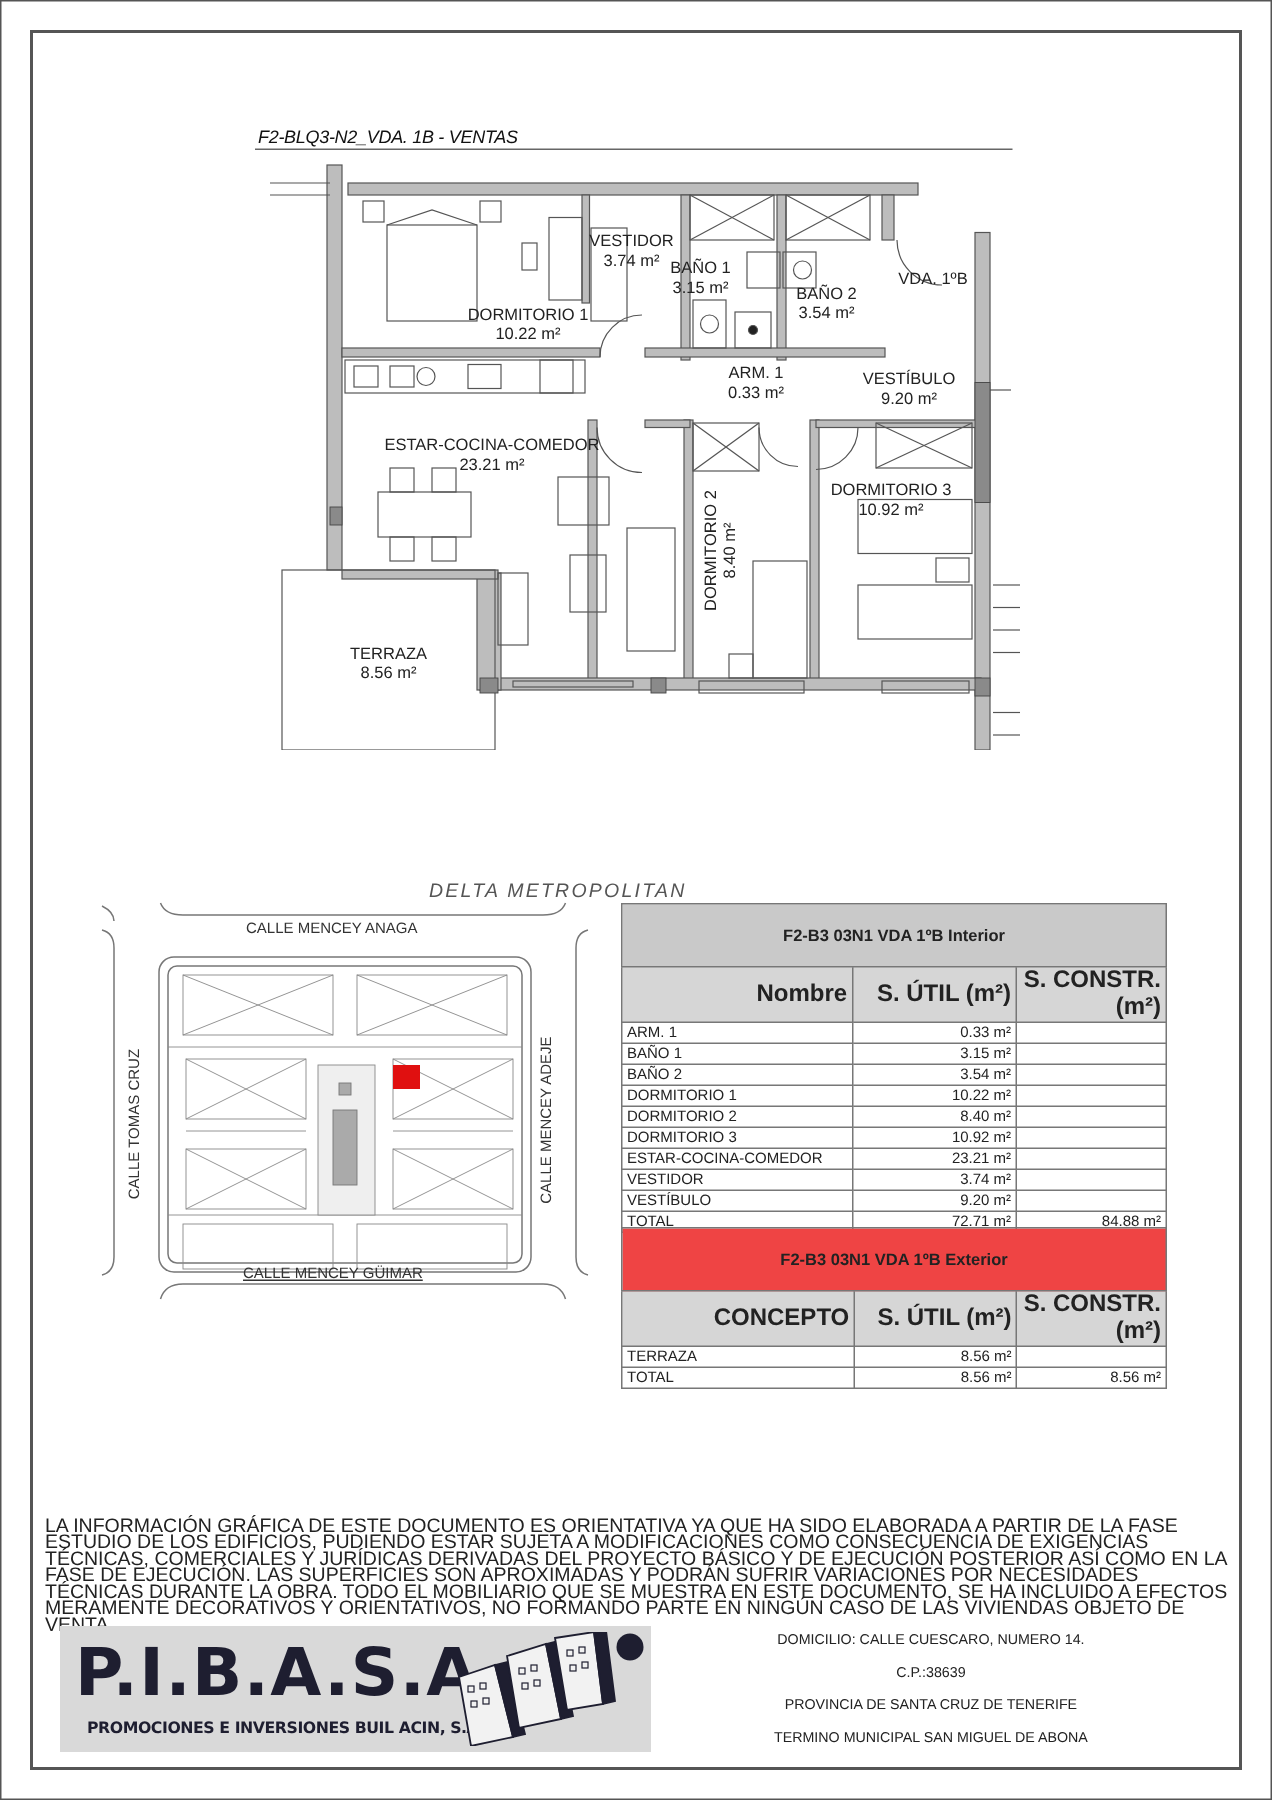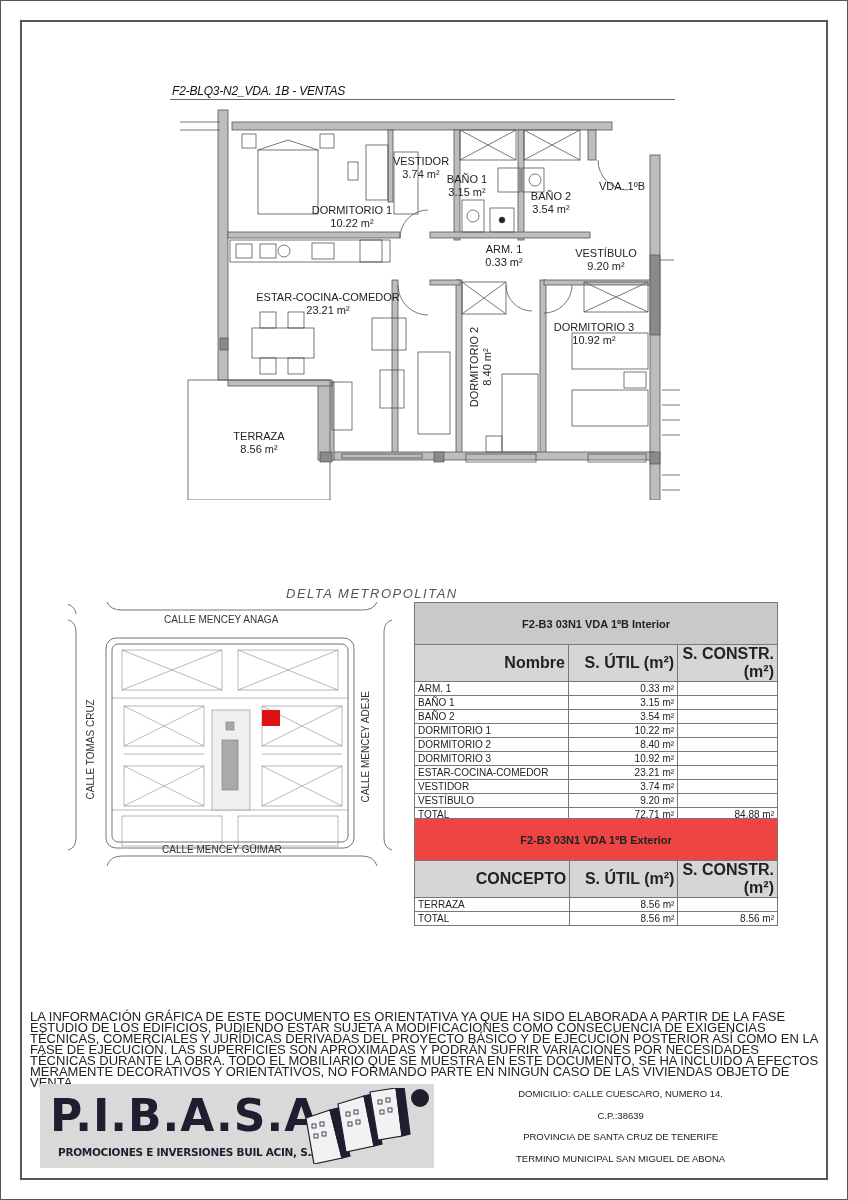--- a/index.html
+++ b/index.html
@@ -251,21 +251,21 @@
       <line x1="50" y1="212" x2="286" y2="212"></line>
       <line x1="62" y1="156" x2="142" y2="156"></line>
       <line x1="200" y1="156" x2="280" y2="156"></line>
     </g>
     <rect x="150" y="112" width="38" height="100" fill="#efefef" stroke="#888" stroke-width="0.6"></rect>
     <rect x="160" y="142" width="16" height="50" fill="#aaaaaa" stroke="#777" stroke-width="0.6"></rect>
     <rect x="164" y="124" width="8" height="8" fill="#aaaaaa" stroke="#777" stroke-width="0.6"></rect>
     <rect x="200" y="112" width="18" height="16" fill="#e01010"></rect>
   </svg>
   <div class="street" style="left:102px;top:16px;">CALLE MENCEY ANAGA</div>
-  <div class="street" style="left:100px;top:246px;">CALLE MENCEY GÜIMAR</div>
+  <div class="street" style="left:100px;top:246px;text-decoration:underline;">CALLE MENCEY GÜIMAR</div>
   <div class="street vert-left" style="left:-22px;top:146px;width:100px;">CALLE TOMAS CRUZ</div>
   <div class="street vert-right" style="left:248px;top:144px;width:110px;">CALLE MENCEY ADEJE</div>
 </div>
 
 <table class="area" id="tbl-interior">
   <tbody>
       <tr>
         <td colspan="3" class="caption-cell">F2-B3 03N1 VDA 1ºB Interior</td>
       </tr>
   <tr>

